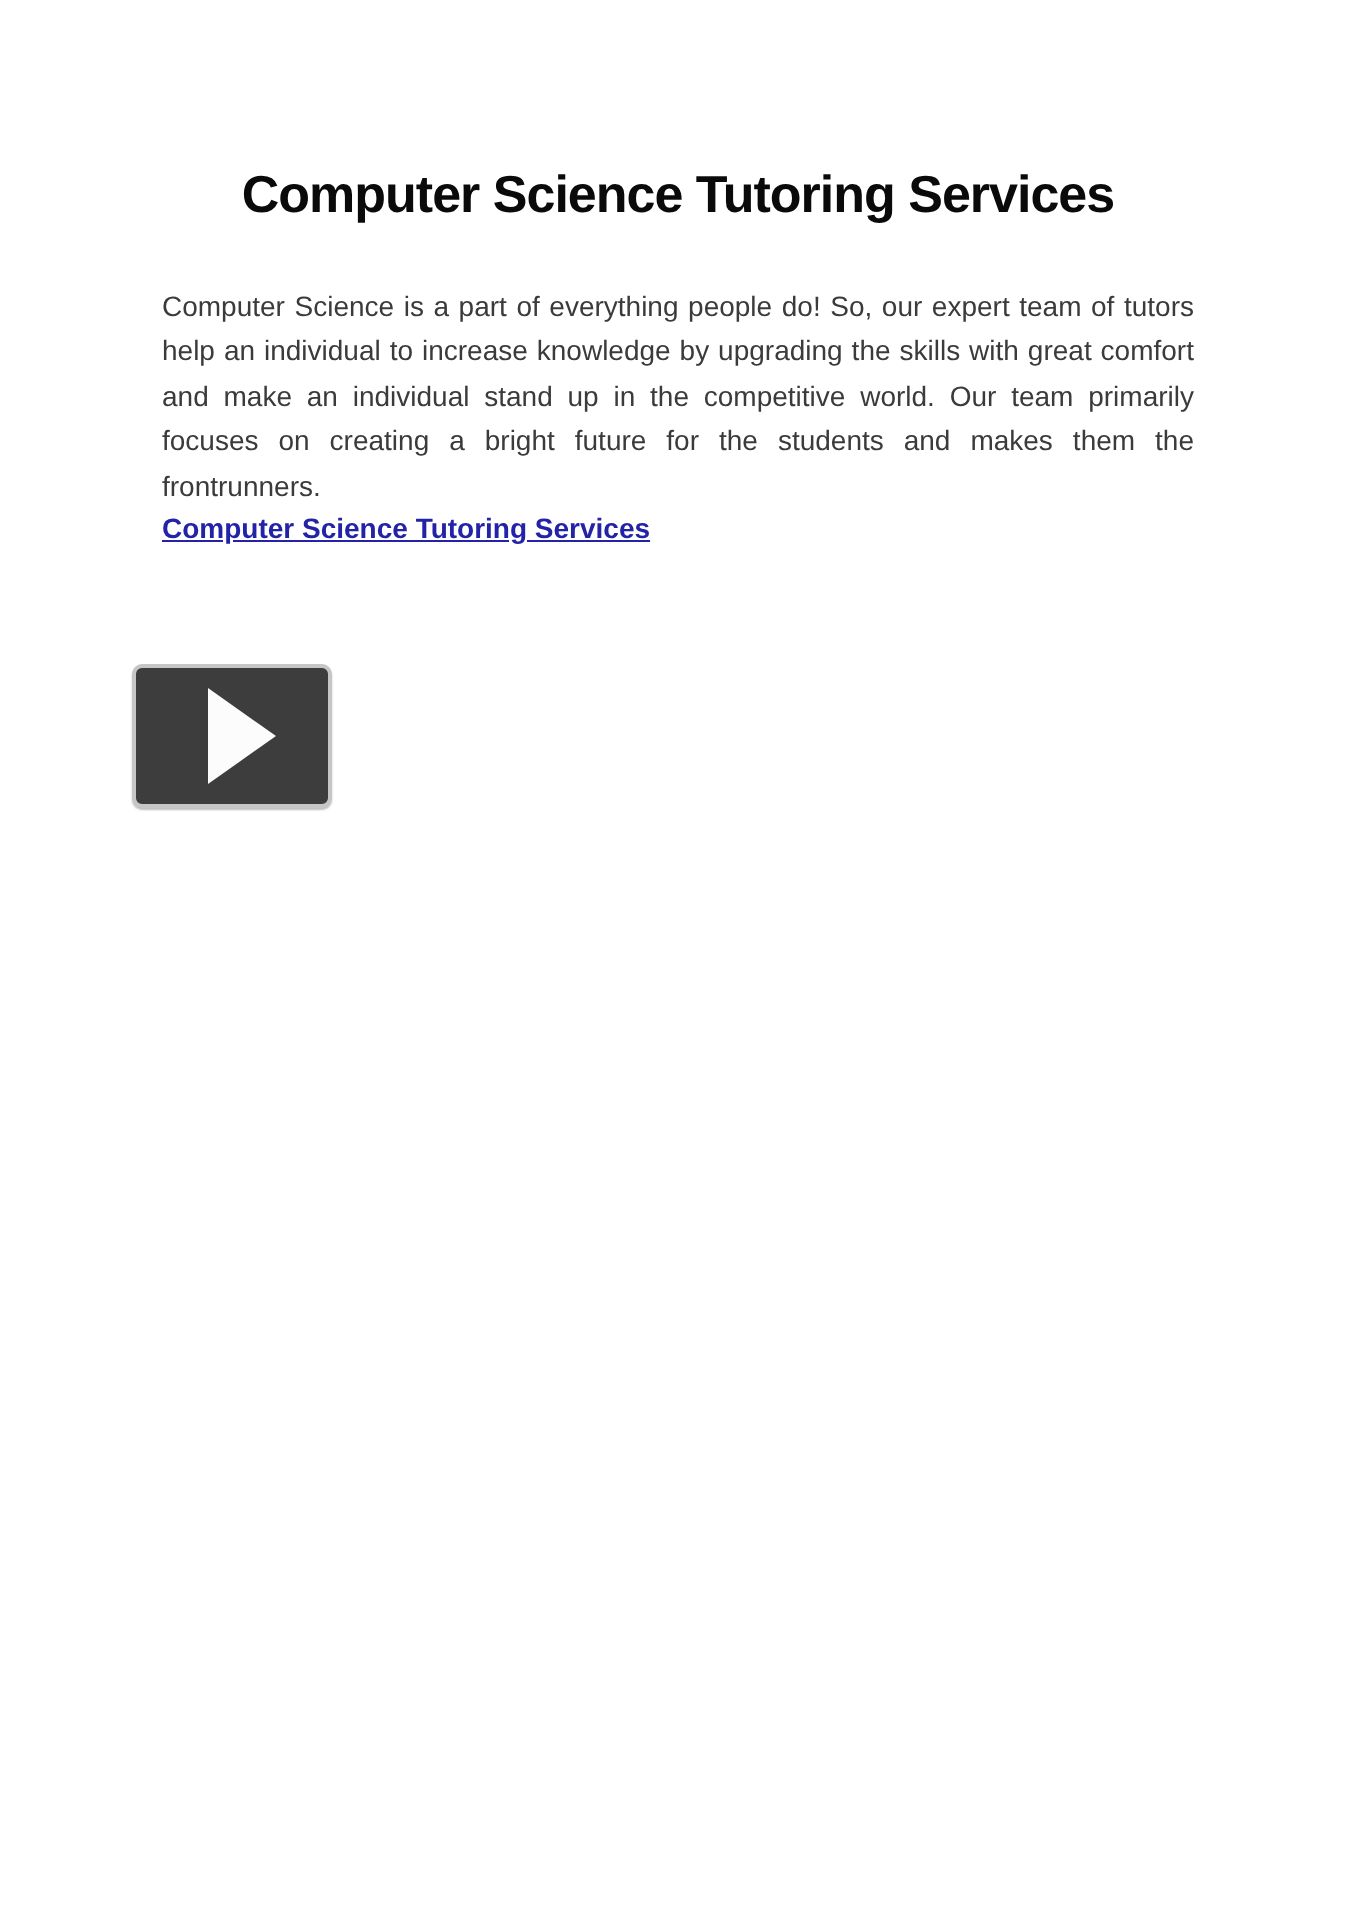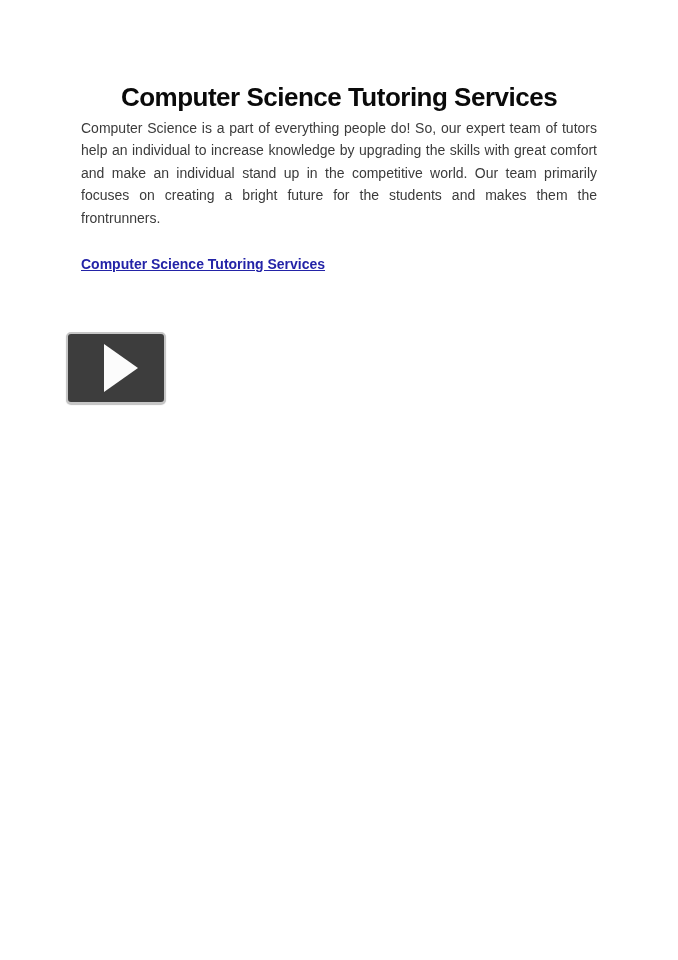--- a/index.html
+++ b/index.html
@@ -23,21 +23,21 @@
     margin: 0;
     text-align: center;
     font-size: 26px;
     font-weight: bold;
     letter-spacing: -0.5px;
     color: #0a0a0a;
     font-family: "Liberation Sans", sans-serif;
   }
   .doc-paragraph {
     position: absolute;
-    top: 117px;
+    top: 142px;
     left: 81px;
     width: 516px;
     margin: 0;
     font-size: 14px;
     line-height: 22.4px;
     text-align: justify;
     color: #3b3b3b;
   }
   .doc-link {
     position: absolute;

